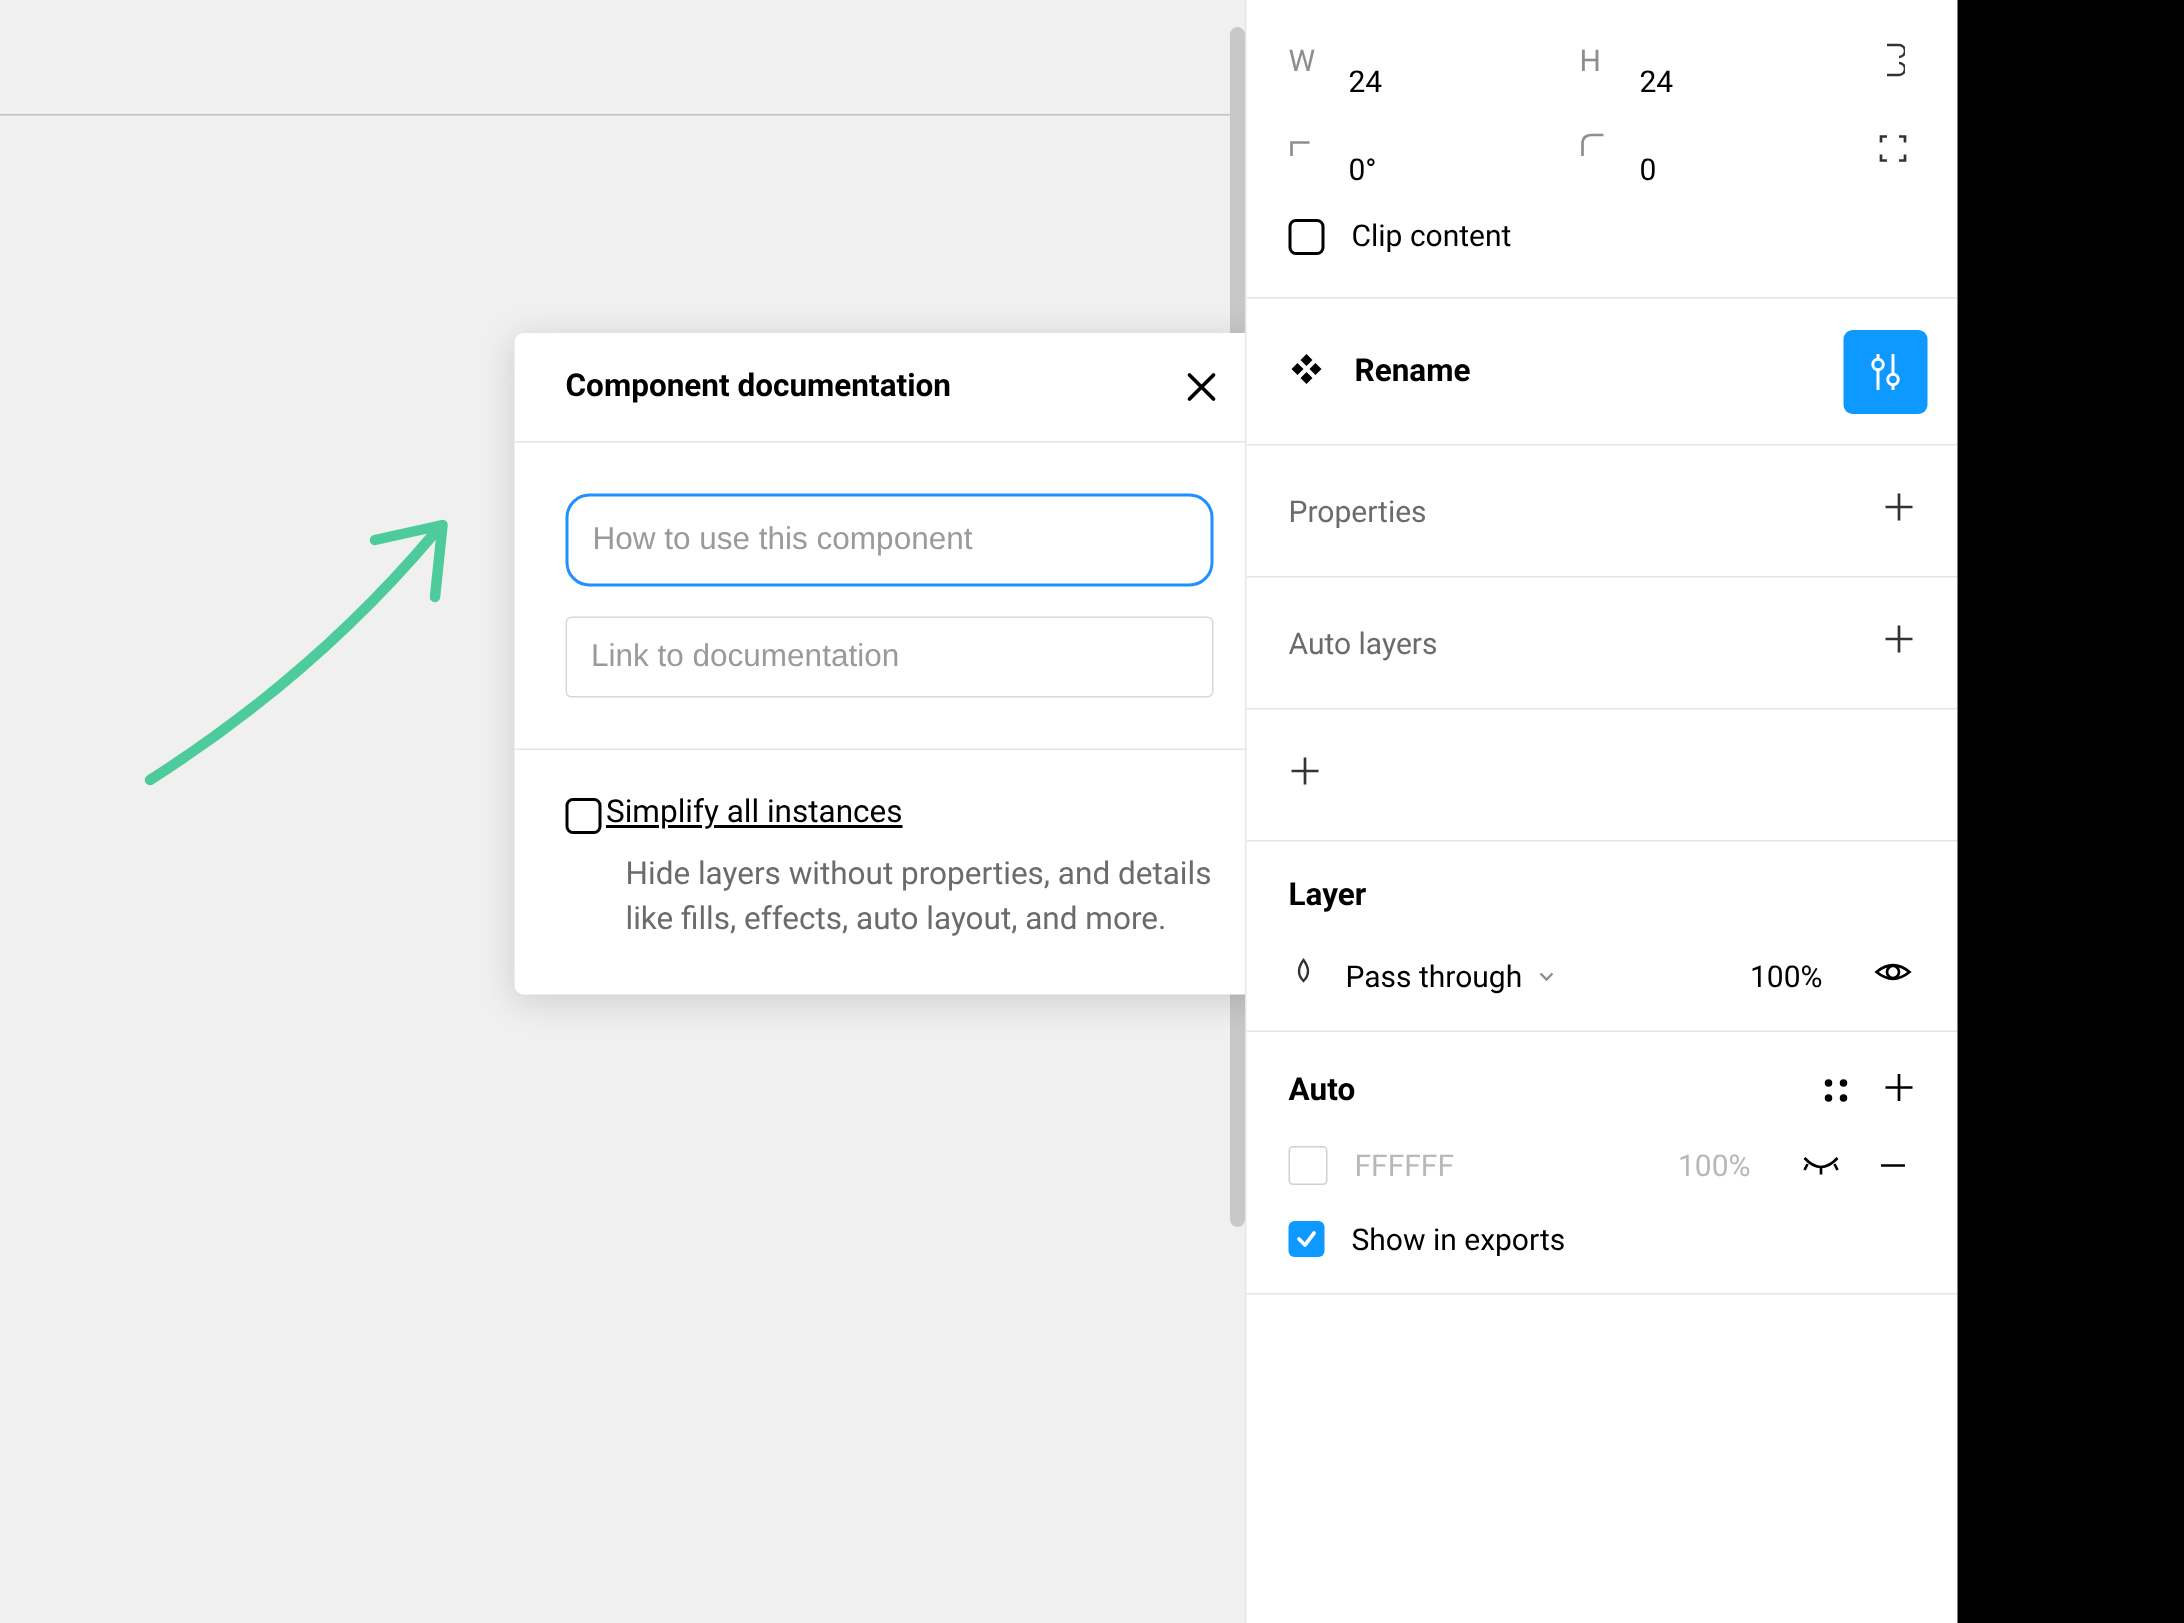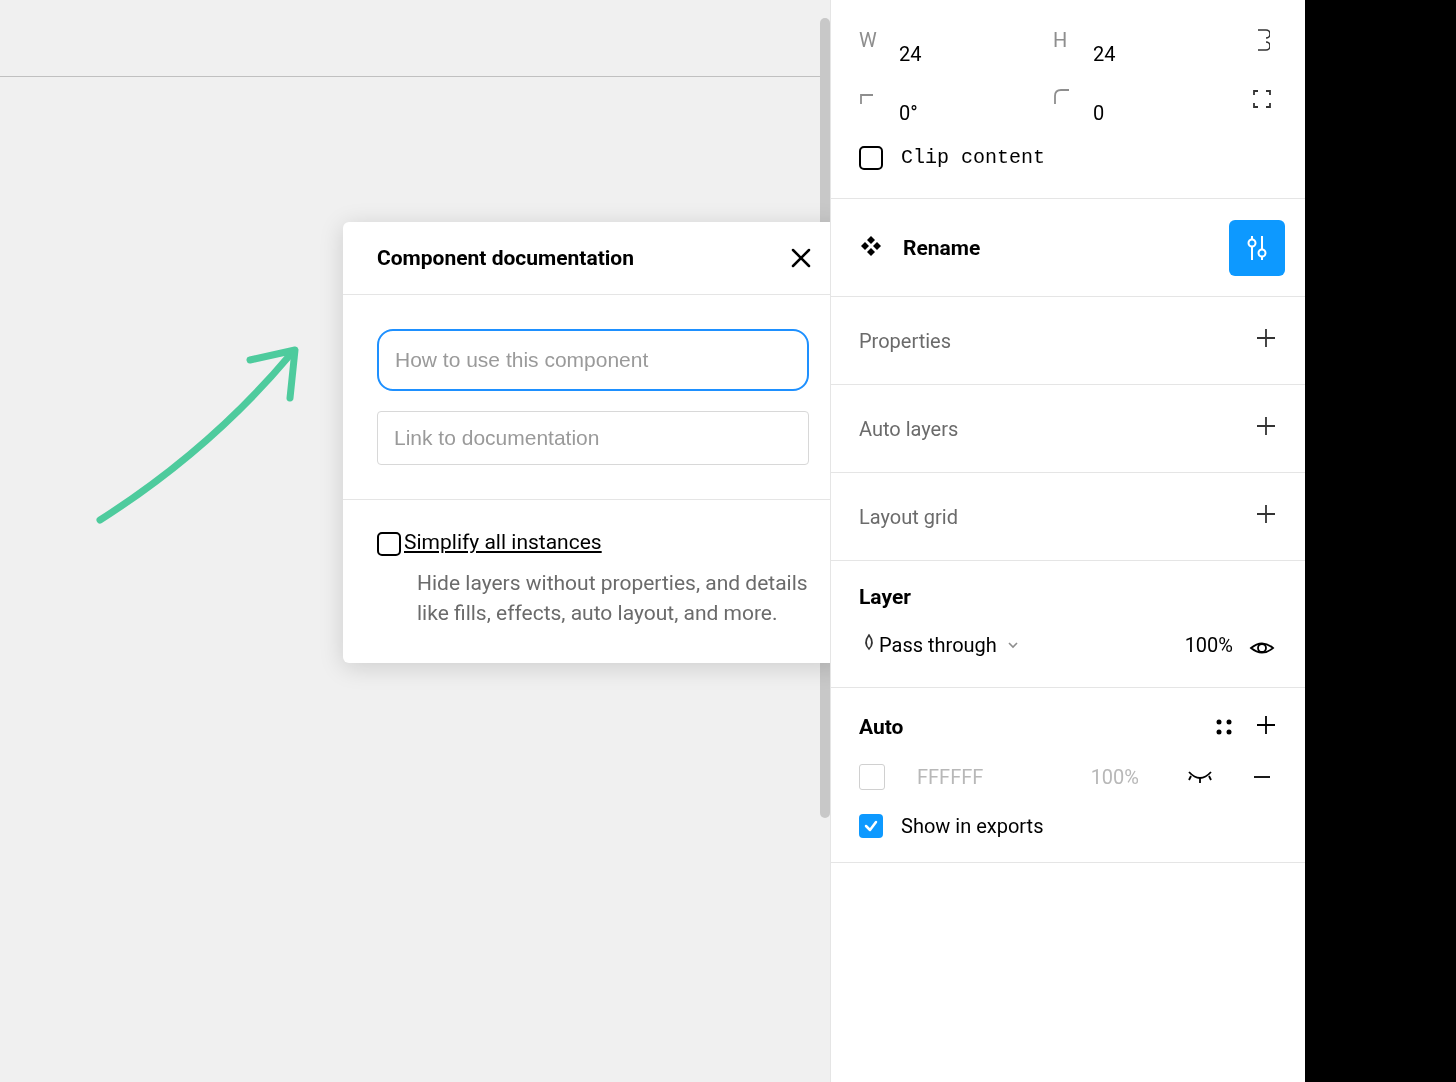--- a/index.html
+++ b/index.html
@@ -230,31 +230,31 @@
   }
 
   .section-label { color:#6b6b6b; flex:1; }
   .plus-btn { color:#333; cursor:pointer; }
 
   .layer-section {
     padding: 24px 28px 24px 28px;
     border-bottom: 1px solid #e5e5e5;
   }
   .layer-title { font-size:21px; font-weight:700; color:#000; margin-bottom:24px; }
-  .layer-row { display:flex; align-items:flex-start; font-size:20px; }
+  .layer-row { display:flex; align-items:flex-end; gap:18px; font-size:20px; }
   .layer-row .mode { flex:1; display:flex; align-items:center; gap:10px; color:#000; cursor:pointer; }
   .layer-row .pct { color:#000; margin-right:14px;}
 
   .fill-section {
     padding: 24px 28px;
     border-bottom: 1px solid #e5e5e5;
   }
   .fill-header { display:flex; align-items:center; margin-bottom:20px; }
   .fill-title { font-size:21px; font-weight:700; color:#000; flex:1; }
-  .fill-row { display:flex; align-items:center; gap:32px; font-size:20px; color:#b8b8b8; margin-bottom:22px;}
+  .fill-row { display:flex; align-items:center; gap:18px; font-size:20px; color:#b8b8b8; margin-bottom:22px;}
   .swatch { width:26px; height:26px; border:1px solid #d0d0d0; border-radius:3px; background:#fff; }
   .fill-hex { flex:1; }
   .fill-pct { margin-right:14px; }
 
   .show-exports { display:flex; align-items:center; gap:18px; font-size:20px; color:#000; }
   .cb-checked { width:24px; height:24px; background:#0d99ff; border-radius:4px; display:flex; align-items:center; justify-content:center; color:#fff; }
 
 </style>
 </head>
 <body>
@@ -332,21 +332,21 @@
       </div>
       <div class="icon-btn">
         <svg width="20" height="20" viewBox="0 0 20 20">
             <path d="M2 6 L2 2 L6 2 M14 2 L18 2 L18 6 M18 14 L18 18 L14 18 M6 18 L2 18 L2 14" stroke="#333" stroke-width="1.8" fill="none"></path>
           </svg>
       </div>
     </div>
 
     <div class="clip-row">
       <div class="checkbox-square"></div>
-      <div style="font-size:20px;color:#000;font-family:Liberation Mono, monospace;">Clip content</div>
+      <div style="font-size:20px;color:#000;">Clip content</div>
     </div>
 
     <div class="rename-row">
       <div>
         <svg width="24" height="24" viewBox="0 0 24 24">
           <path d="M12 2 L16 6 L12 10 L8 6 Z M12 14 L16 18 L12 22 L8 18 Z M2 12 L6 8 L10 12 L6 16 Z M14 12 L18 8 L22 12 L18 16 Z" fill="#000"></path>
         </svg>
       </div>
       <div class="rename-label">Rename</div>
       <div class="settings-btn">
@@ -373,21 +373,20 @@
     <div class="section-row">
       <div class="section-label">Auto layers</div>
       <div class="plus-btn">
         <svg width="22" height="22" viewBox="0 0 22 22">
             <path d="M11 2 L11 20 M2 11 L20 11" stroke="#333" stroke-width="1.8"></path>
           </svg>
       </div>
     </div>
 
     <div class="section-row">
-      <div class="section-label">Layout grid</div>
       <div class="plus-btn">
         <svg width="22" height="22" viewBox="0 0 22 22">
             <path d="M11 2 L11 20 M2 11 L20 11" stroke="#333" stroke-width="1.8"></path>
           </svg>
       </div>
     </div>
 
     <div class="layer-section">
       <div class="layer-title">Layer</div>
       <div class="layer-row">

